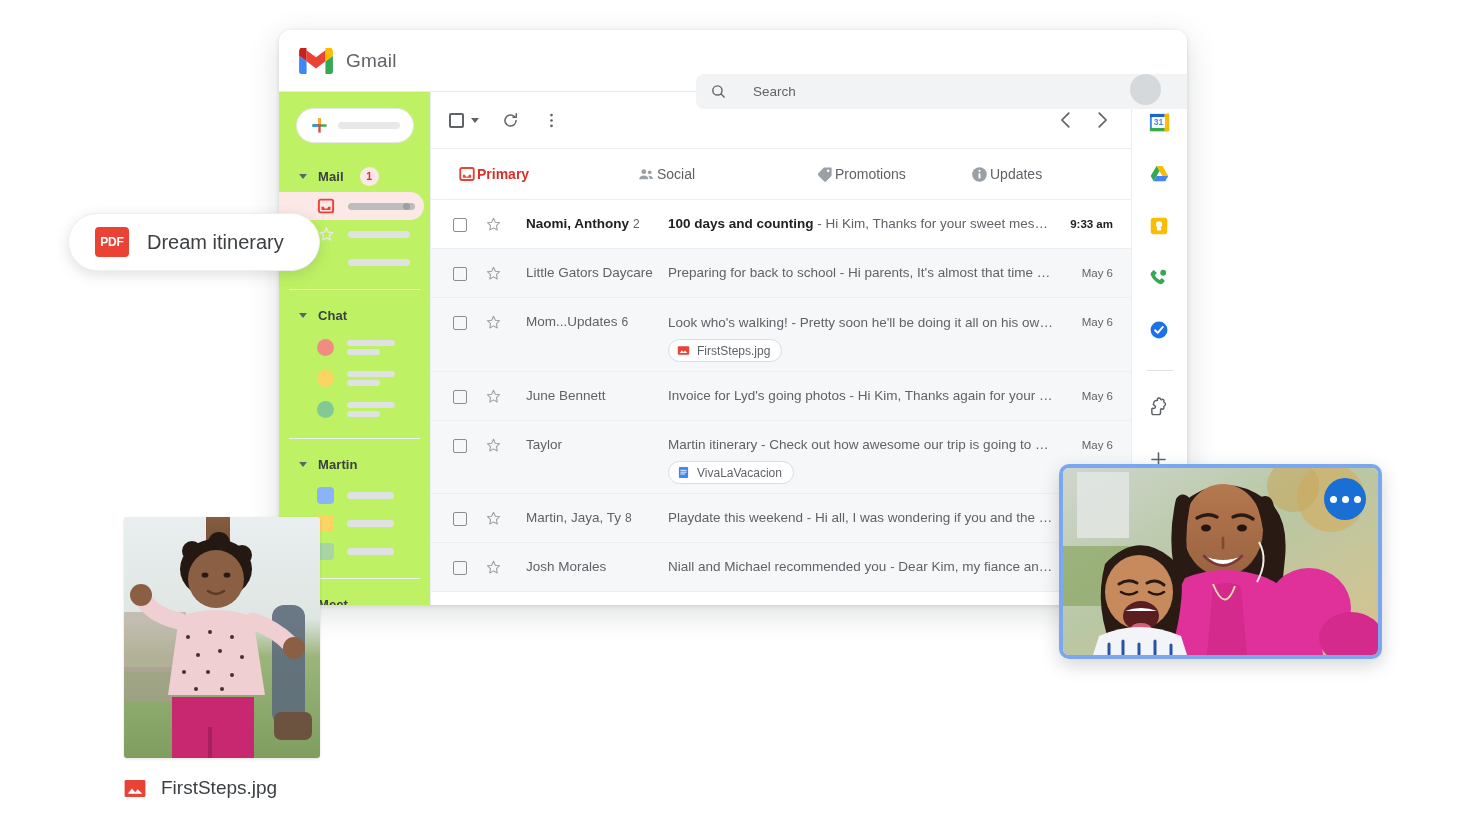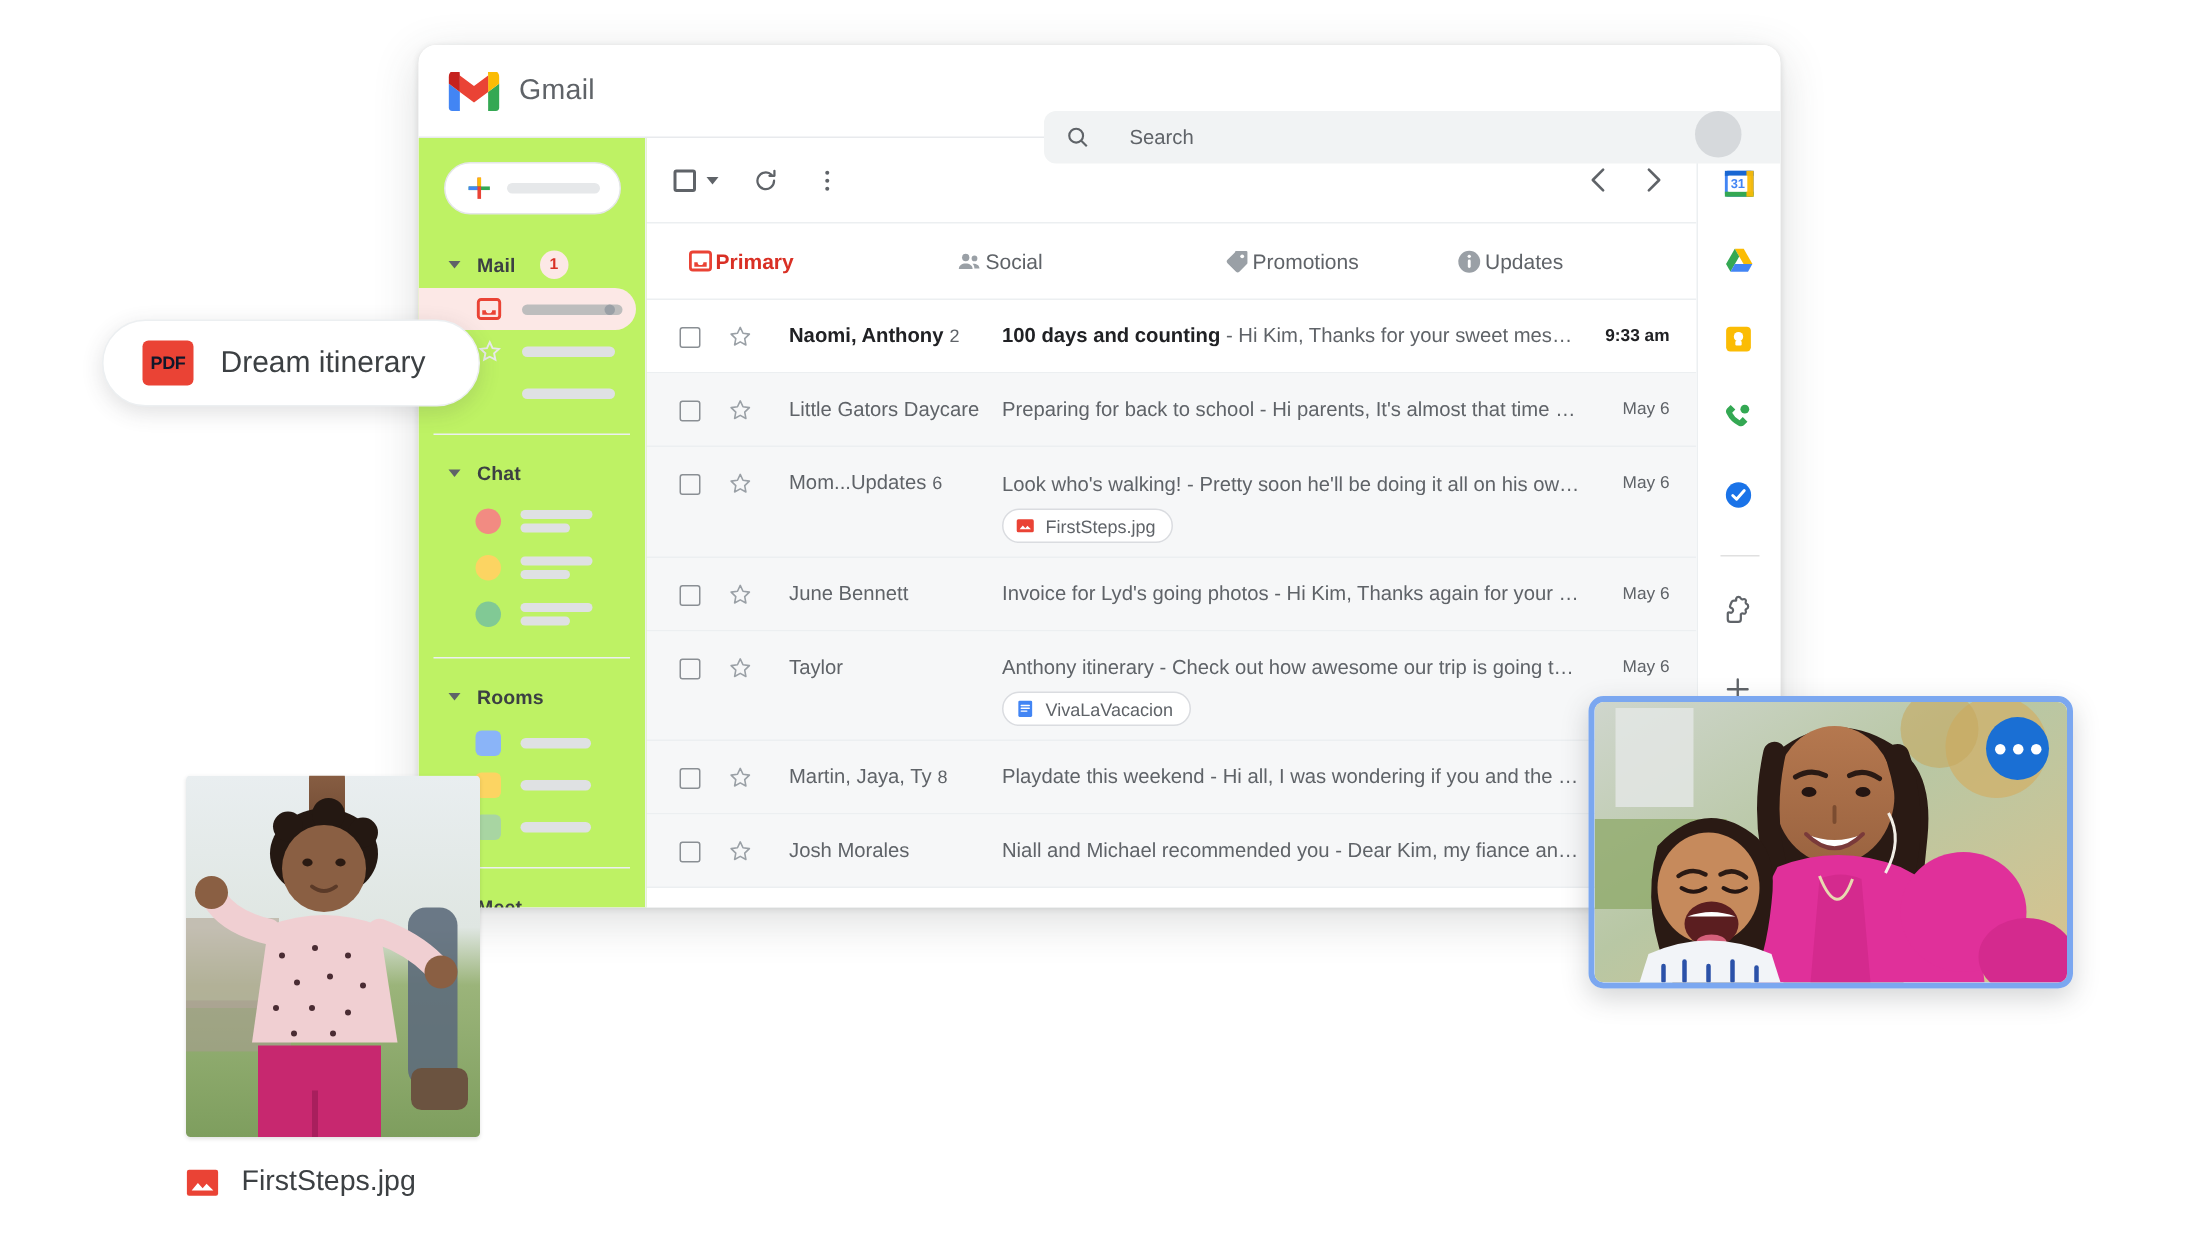--- a/index.html
+++ b/index.html
@@ -120,21 +120,21 @@
   .rail-ic{ width:24px;height:24px; margin-bottom:28px; display:flex;align-items:center;}
   .rail-div{ width:26px; height:1px; background:#e0e0e0; margin:0 0 24px 0; }
 
   
   .pdf-chip{
     position:absolute; left:68px; top:213px; width:252px; height:58px;
     background:#fff; border:1px solid #eceff1; border-radius:29px;
     box-shadow:0 4px 14px rgba(60,64,67,.16); display:flex; align-items:center; gap:18px;
     padding-left:26px; z-index:5;
   }
-  .pdf-badge{ width:34px;height:30px;border-radius:4px;background:#ea4335; color:#0f172a;
+  .pdf-badge{ width:34px;height:30px;border-radius:4px;background:#ea4335; color:#ffffff;
               display:flex;align-items:center;justify-content:center; font-size:12px; font-weight:700;
               letter-spacing:-.2px; flex:none; }
   .pdf-label{ font-size:20px; color:#3c4043; }
 
   .photo-card{
     position:absolute; left:124px; top:517px; width:196px; height:241px;
     border-radius:3px; overflow:hidden; z-index:6; box-shadow:0 1px 3px rgba(0,0,0,.12);
   }
   .photo-card .sky{ position:absolute; inset:0; }
   .file-caption{ position:absolute; left:124px; top:777px; display:flex; align-items:center; gap:15px; z-index:6; }
@@ -259,21 +259,21 @@
                   <span style="width:33px"></span>
                 </span>
             </div>
           </div>
           <div class="nav-div"></div>
         </div>
 
         <div class="nav-sec chat">
           <div class="sec-head">
             <span class="caret"></span>
-            <span class="sec-title">Rooms</span>
+            <span class="sec-title">Martin</span>
           </div>
           <div style="margin-top:6px">
             <div class="room-row">
               <span class="room-av" style="background:#8ab4f8"></span>
               <span class="room-lbl"></span>
             </div>
             <div class="room-row">
               <span class="room-av" style="background:#fcd462"></span>
               <span class="room-lbl"></span>
             </div>
@@ -447,21 +447,21 @@
             <span class="chk"></span>
             <svg class="star" viewBox="0 0 24 24">
               <path d="M12 3.2l2.6 5.5 6 .8-4.4 4.2 1.1 6-5.3-2.9-5.3 2.9 1.1-6L3.4 9.5l6-.8z" fill="none" stroke="#9aa0a6" stroke-width="1.5" stroke-linejoin="round"></path>
             </svg>
             <div class="mid">
               <div class="sender">
                 <span>Taylor</span><span class="cnt"></span>
               </div>
               <div class="subj-wrap">
                 <div class="subj">
-                  <span>Anthony itinerary</span><span> - Check out how awesome our trip is going to be...</span>
+                  <span>Martin itinerary</span><span> - Check out how awesome our trip is going to be...</span>
                 </div>
                 <span class="chip">
                   <svg class="cic" viewBox="0 0 24 24">
                     <rect x="3.5" y="2" width="17" height="20" rx="1.6" fill="#4285F4"></rect>
                     <path d="M7 8h10M7 11.4h10M7 14.8h7" stroke="#fff" stroke-width="1.6" stroke-linecap="round"></path>
                   </svg>
                   <span>VivaLaVacacion</span>
                 </span>
               </div>
             </div>

